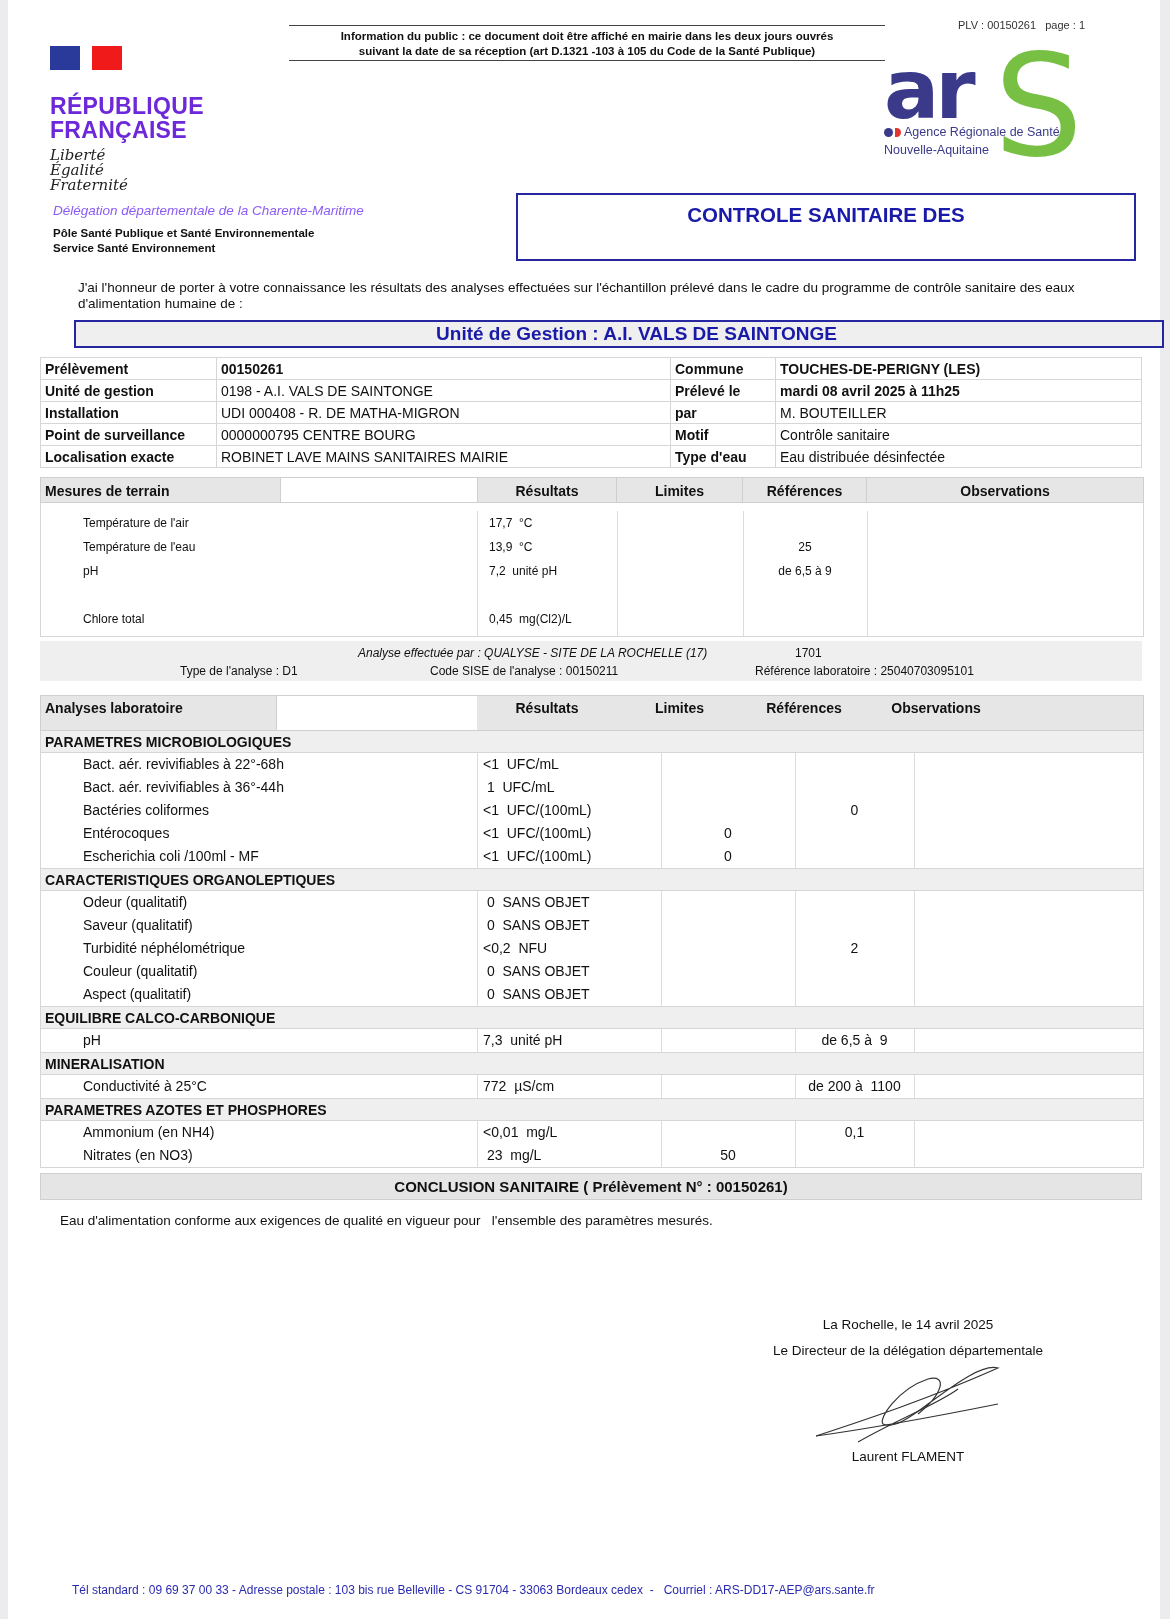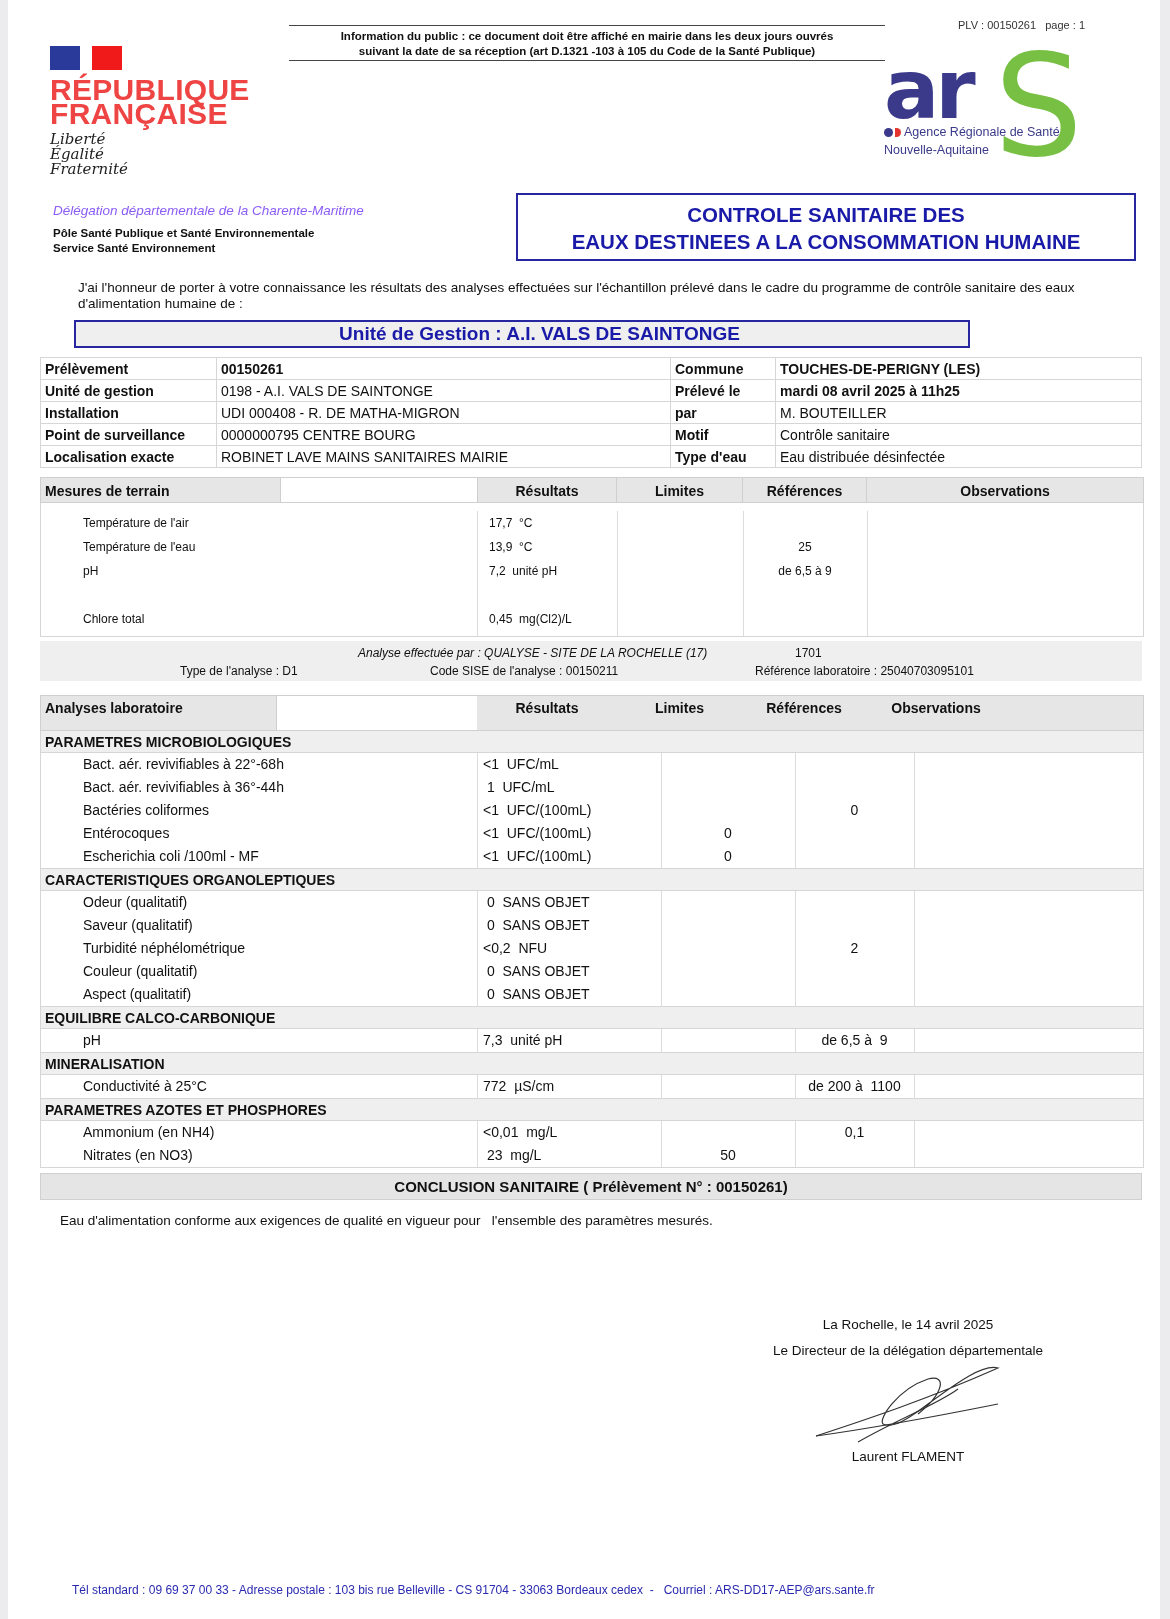--- a/index.html
+++ b/index.html
@@ -7,34 +7,34 @@
   .page { position:absolute; left:8px; top:0; width:1152px; height:1619px; background:#fff; }
   .abs { position:absolute; }
   
   .plv { position:absolute; left:950px; top:19px; font-size:11px; color:#333; }
   .info { position:absolute; left:281px; top:25px; width:596px; border-top:1px solid #444; border-bottom:1px solid #444; text-align:center; font-size:11.5px; font-weight:bold; line-height:15px; padding:3px 0 1px; }
   .rf { position:absolute; left:42px; top:46px; }
   .rf .flag { width:72px; height:24px; display:flex; }
   .rf .flag .b { width:30px; background:#2a3a9a; }
   .rf .flag .w { width:12px; background:#fff; }
   .rf .flag .r { width:30px; background:#f01a1a; }
-  .rf .name { font-weight:bold; font-size:30px; line-height:24px; margin-top:8px; letter-spacing:0.3px; color:#ef4444; }
+  .rf .name { font-weight:bold; font-size:23px; line-height:24px; margin-top:24px; letter-spacing:0.3px; color:#6d28d9; }
   .rf .motto { font-family:"DejaVu Serif", serif; font-style:italic; font-size:15px; line-height:15px; margin-top:6px; color:#222; }
   .ars { position:absolute; left:876px; top:55px; width:230px; height:125px; }
   .ars .a { position:absolute; left:0; top:-10px; font-size:82px; font-weight:bold; color:#3b3a8a; letter-spacing:-4px; font-family:"DejaVu Sans", sans-serif; line-height:90px; }
   .ars .s { position:absolute; left:110px; top:-18px; font-size:140px; color:#77c043; font-family:"DejaVu Sans", sans-serif; line-height:140px; font-weight:normal; }
   .ars .ag { position:absolute; left:0; top:70px; font-size:12.5px; color:#3b3a8a; white-space:nowrap; }
   .ars .dot1 { display:inline-block; width:9px; height:9px; border-radius:50%; background:#3b3a8a; vertical-align:-1px; }
   .ars .dot2 { display:inline-block; width:6px; height:9px; border-radius:0 9px 9px 0; background:#e3342f; vertical-align:-1px; margin-right:3px; margin-left:2px; }
   .ars .na { position:absolute; left:0; top:88px; font-size:12.5px; color:#3b3a8a; }
   .deleg { position:absolute; left:45px; top:203px; font-size:13.5px; color:#8b5cf6;font-style:italic; }
   .pole { position:absolute; left:45px; top:226px; font-size:11.5px; font-weight:bold; line-height:15px; }
   .titlebox { position:absolute; left:508px; top:193px; width:620px; height:68px; border:2px solid #2626a0; text-align:center; color:#1a1aa8; font-weight:bold; font-size:20.5px; line-height:27px; box-sizing:border-box; padding-top:6px; }
   .intro { position:absolute; left:70px; top:280px; width:1040px; font-size:13.5px; line-height:16px; }
-  .udg { position:absolute; left:66px; top:320px; width:896px; height:28px; background:#efefef; border:2px solid #2626a0; box-sizing:border-box; text-align:center; font-size:19px; font-weight:bold; color:#1a1aa8; line-height:24px;padding-left:35px; }
+  .udg { position:absolute; left:66px; top:320px; width:1090px; height:28px; background:#efefef; border:2px solid #2626a0; box-sizing:border-box; text-align:center; font-size:19px; font-weight:bold; color:#1a1aa8; line-height:24px;padding-left:35px; }
   table { border-collapse:collapse; }
   .info-tbl { position:absolute; left:32px; top:357px; width:1102px; font-size:14px; }
   .info-tbl td { border:1px solid #d6d6d6; padding:0 4px; height:21px; line-height:20px; white-space:nowrap; }
   .info-tbl .lbl { font-weight:bold; }
   
   .mt { position:absolute; left:32px; top:477px; width:1104px; }
   .hdr { display:flex; height:26px; background:#e6e6e6; border:1px solid #cfcfcf; font-weight:bold; font-size:14px; line-height:26px; box-sizing:border-box; }
   .hdr > div { box-sizing:border-box; }
   .mt-body { position:relative; height:133px; border:1px solid #d6d6d6; border-top:none; font-size:12px; }
   .vline { position:absolute; top:0; bottom:0; width:1px; background:#dcdcdc; }
@@ -89,21 +89,20 @@
   </div>
 
   <div class="deleg">Délégation départementale de la Charente-Maritime</div>
   <div class="pole">
     <div>Pôle Santé Publique et Santé Environnementale</div>
     <div>Service Santé Environnement</div>
   </div>
 
   <div class="titlebox">
     <div>CONTROLE SANITAIRE DES</div>
-    <div>EAUX DESTINEES A LA CONSOMMATION HUMAINE</div>
   </div>
 
   <div class="intro">J'ai l'honneur de porter à votre connaissance les résultats des analyses effectuées sur l'échantillon prélevé dans le cadre du programme de contrôle sanitaire des eaux d'alimentation humaine de :</div>
 
   <div class="udg">Unité de Gestion  : A.I. VALS DE SAINTONGE</div>
 
   <table class="info-tbl">
     <colgroup>
         <col style="width:176px">
         <col style="width:454px">

